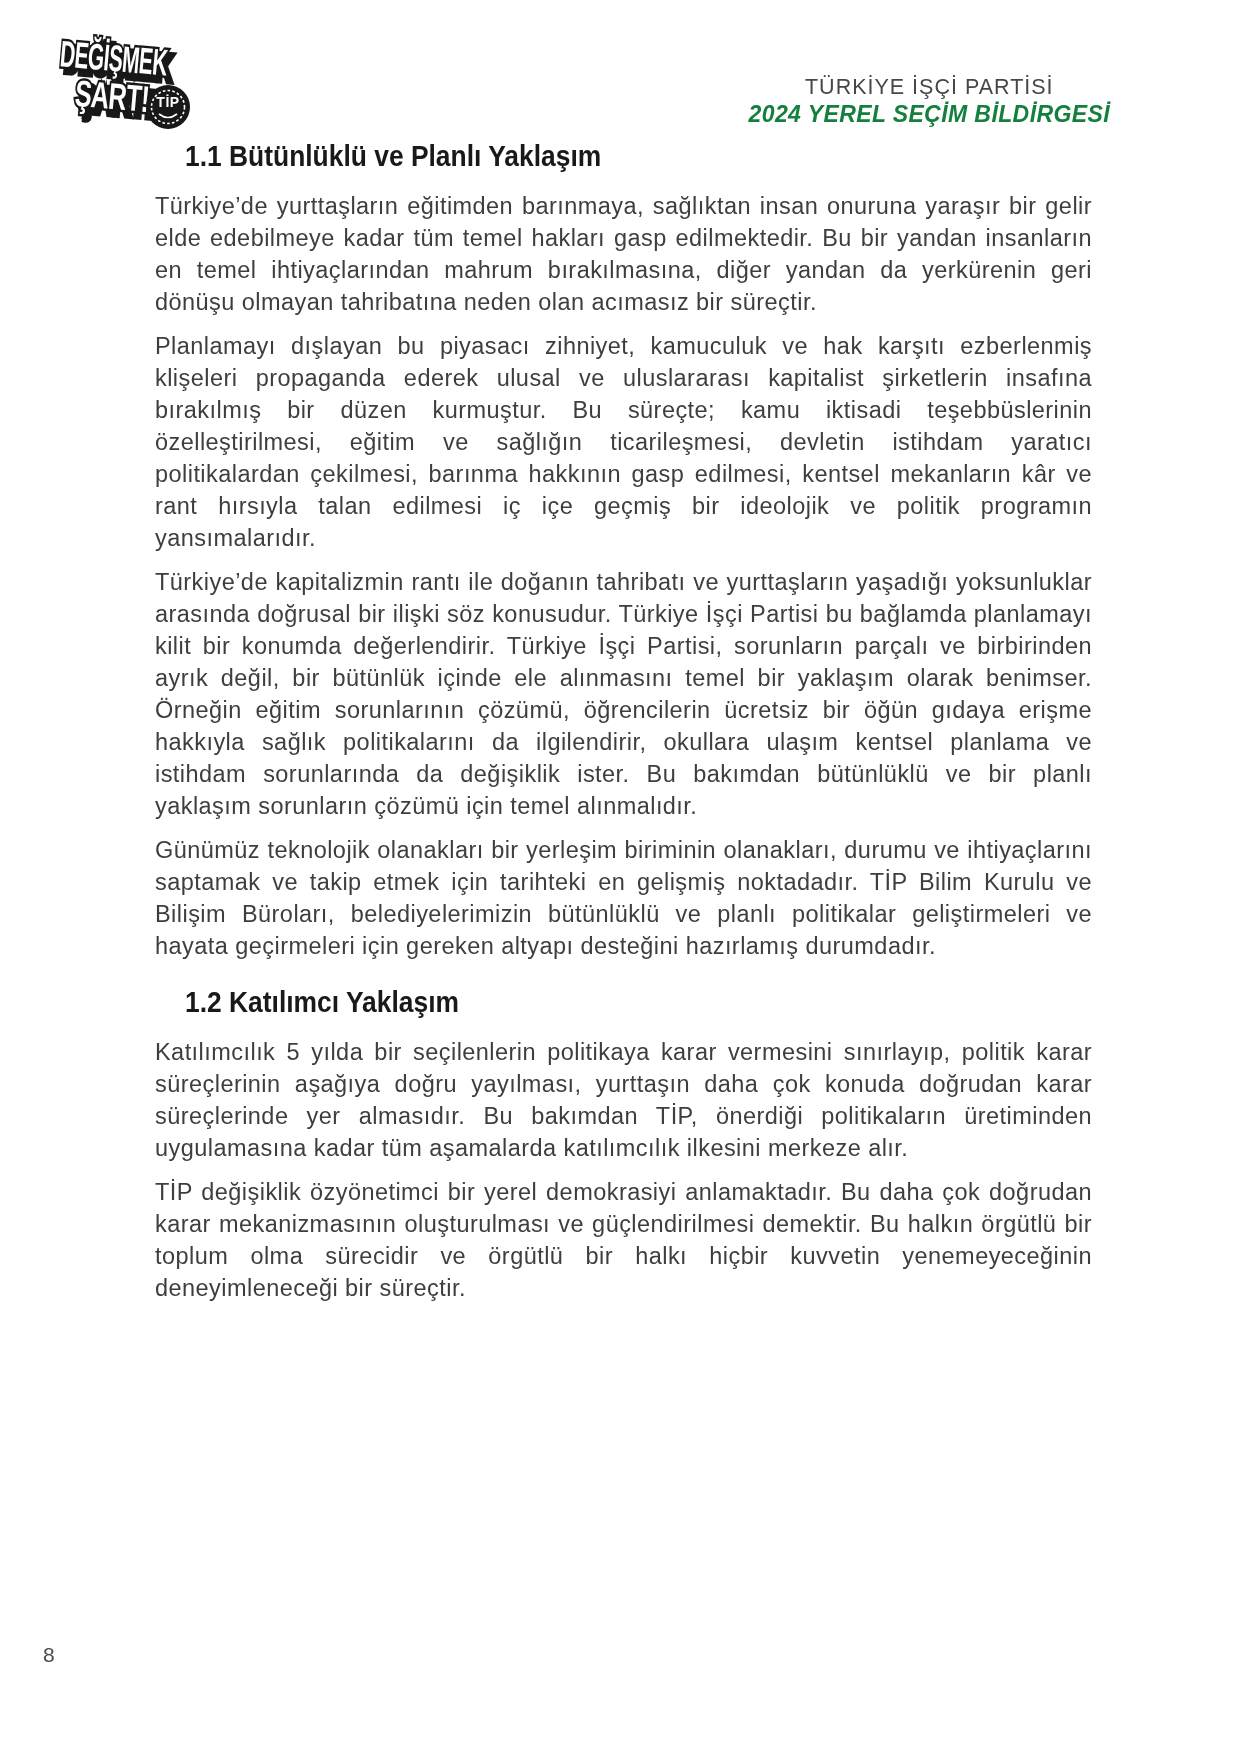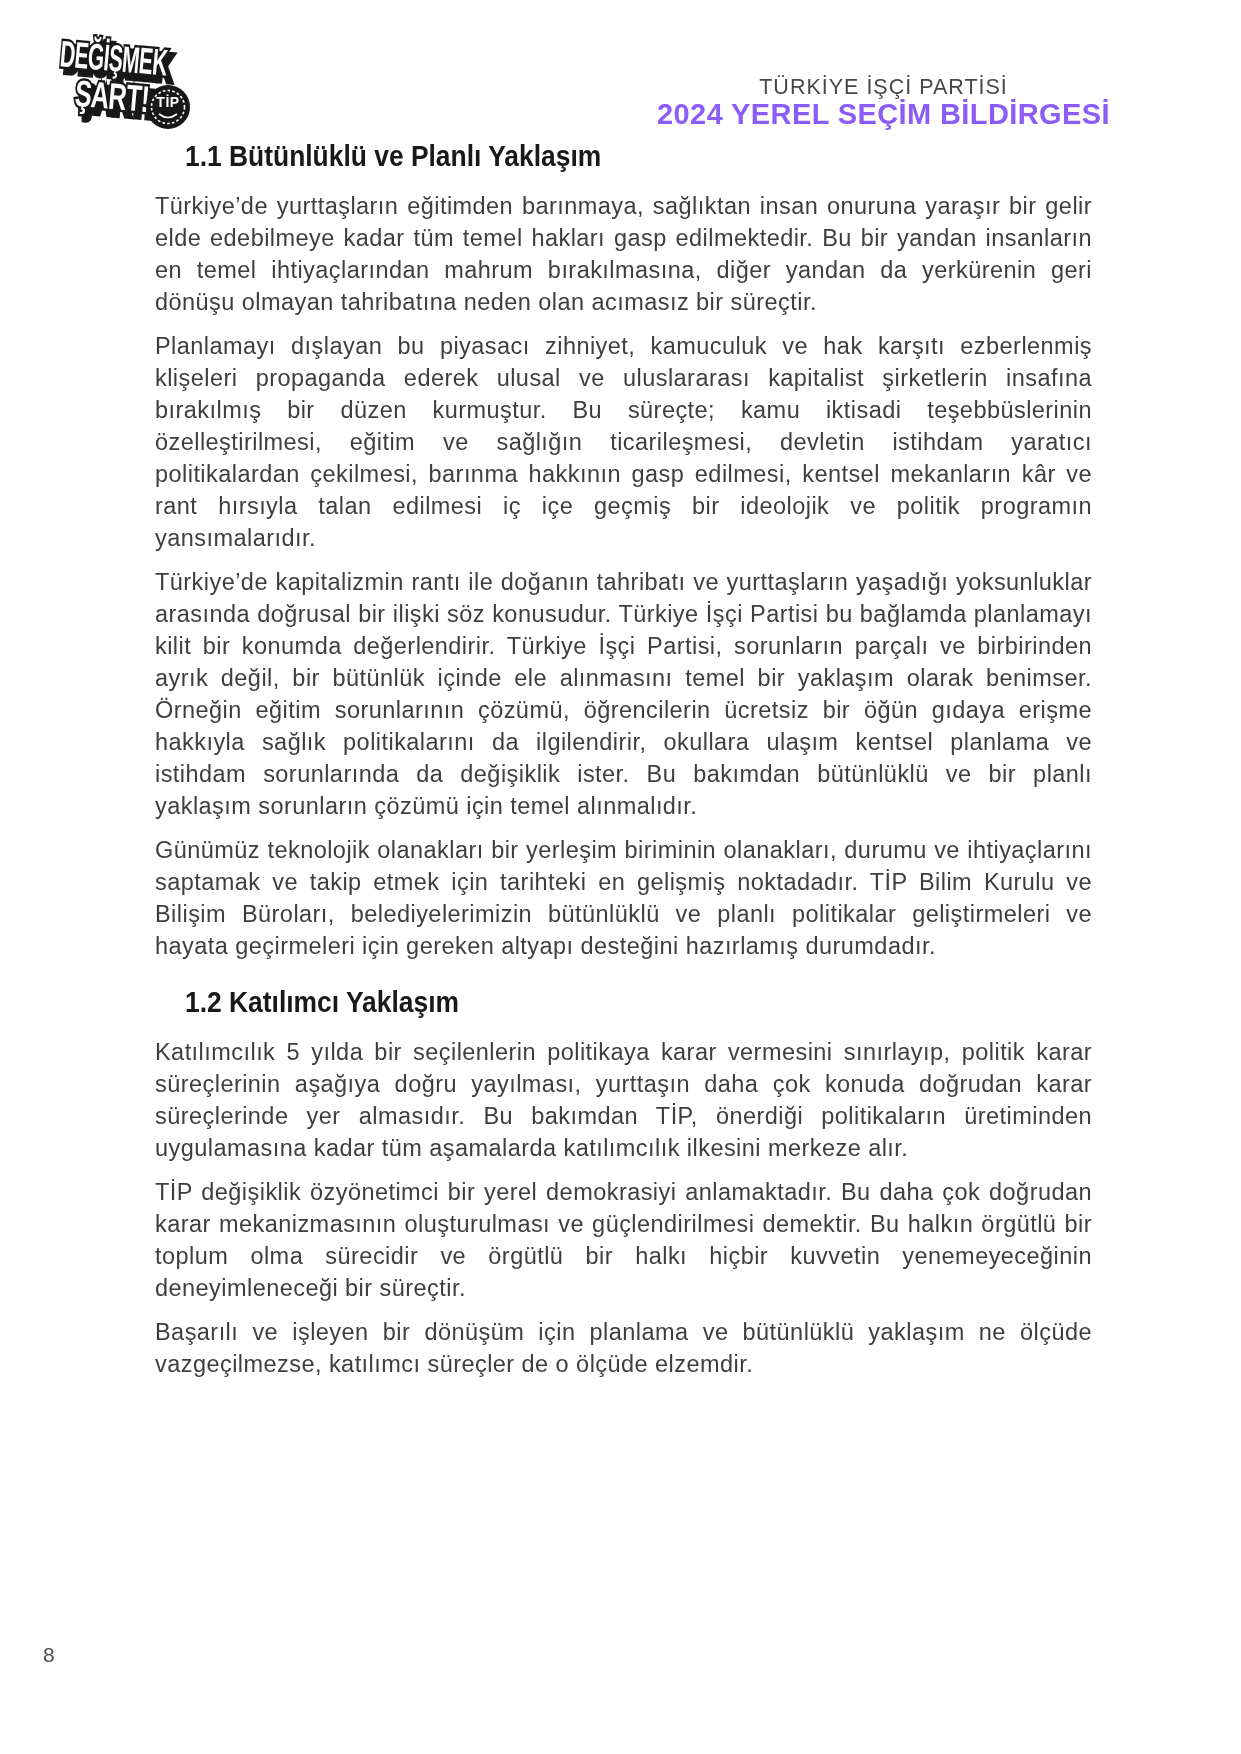--- a/index.html
+++ b/index.html
@@ -36,22 +36,22 @@
   .header-right {
     position: absolute; top: 62px; right: 131px;
     text-align: center;
     margin-top: 12px;
   }
   .header-org {
     font-size: 21.5px; line-height: 26px;
     font-weight: 400; color: #474747; letter-spacing: 1px;
   }
   .header-doc {
-    font-size: 29px; line-height: 28px;
-    font-weight: 700; color: #8b5cf6; letter-spacing: 0.4px;
+    font-size: 23px; line-height: 28px;
+    font-weight: 700; color: #15803d; letter-spacing: 0.4px; font-style: italic;
   }
 
   
   .content {
     position: absolute; left: 155px; top: 138px; width: 937px;
   }
   .section-heading {
     margin: 0 0 16px 30px;
     font-size: 30px; line-height: 36px;
     font-weight: 700; color: #191919;
@@ -101,18 +101,17 @@
   <main class="content">
     <h2 class="section-heading">1.1 Bütünlüklü ve Planlı Yaklaşım</h2>
     <p>Türkiye’de yurttaşların eğitimden barınmaya, sağlıktan insan onuruna yaraşır bir gelir elde edebilmeye kadar tüm temel hakları gasp edilmektedir. Bu bir yandan insanların en temel ihtiyaçlarından mahrum bırakılmasına, diğer yandan da yerkürenin geri dönüşu olmayan tahribatına neden olan acımasız bir süreçtir.</p>
     <p>Planlamayı dışlayan bu piyasacı zihniyet, kamuculuk ve hak karşıtı ezberlenmiş klişeleri propaganda ederek ulusal ve uluslararası kapitalist şirketlerin insafına bırakılmış bir düzen kurmuştur. Bu süreçte; kamu iktisadi teşebbüslerinin özelleştirilmesi, eğitim ve sağlığın ticarileşmesi, devletin istihdam yaratıcı politikalardan çekilmesi, barınma hakkının gasp edilmesi, kentsel mekanların kâr ve rant hırsıyla talan edilmesi iç içe geçmiş bir ideolojik ve politik programın yansımalarıdır.</p>
     <p>Türkiye’de kapitalizmin rantı ile doğanın tahribatı ve yurttaşların yaşadığı yoksunluklar arasında doğrusal bir ilişki söz konusudur. Türkiye İşçi Partisi bu bağlamda planlamayı kilit bir konumda değerlendirir. Türkiye İşçi Partisi, sorunların parçalı ve birbirinden ayrık değil, bir bütünlük içinde ele alınmasını temel bir yaklaşım olarak benimser. Örneğin eğitim sorunlarının çözümü, öğrencilerin ücretsiz bir öğün gıdaya erişme hakkıyla sağlık politikalarını da ilgilendirir, okullara ulaşım kentsel planlama ve istihdam sorunlarında da değişiklik ister. Bu bakımdan bütünlüklü ve bir planlı yaklaşım sorunların çözümü için temel alınmalıdır.</p>
     <p>Günümüz teknolojik olanakları bir yerleşim biriminin olanakları, durumu ve ihtiyaçlarını saptamak ve takip etmek için tarihteki en gelişmiş noktadadır. TİP Bilim Kurulu ve Bilişim Büroları, belediyelerimizin bütünlüklü ve planlı politikalar geliştirmeleri ve hayata geçirmeleri için gereken altyapı desteğini hazırlamış durumdadır.</p>
 
     <h2 class="section-heading second">1.2 Katılımcı Yaklaşım</h2>
     <p>Katılımcılık 5 yılda bir seçilenlerin politikaya karar vermesini sınırlayıp, politik karar süreçlerinin aşağıya doğru yayılması, yurttaşın daha çok konuda doğrudan karar süreçlerinde yer almasıdır. Bu bakımdan TİP, önerdiği politikaların üretiminden uygulamasına kadar tüm aşamalarda katılımcılık ilkesini merkeze alır.</p>
     <p>TİP değişiklik özyönetimci bir yerel demokrasiyi anlamaktadır. Bu daha çok doğrudan karar mekanizmasının oluşturulması ve güçlendirilmesi demektir. Bu halkın örgütlü bir toplum olma sürecidir ve örgütlü bir halkı hiçbir kuvvetin yenemeyeceğinin deneyimleneceği bir süreçtir.</p>
-    <p>Başarılı ve işleyen bir dönüşüm için planlama ve bütünlüklü yaklaşım ne ölçüde vazgeçilmezse, katılımcı süreçler de o ölçüde elzemdir.</p>
   </main>
 
   <div class="page-number">8</div>
 
 </div>
 
 </body></html>

